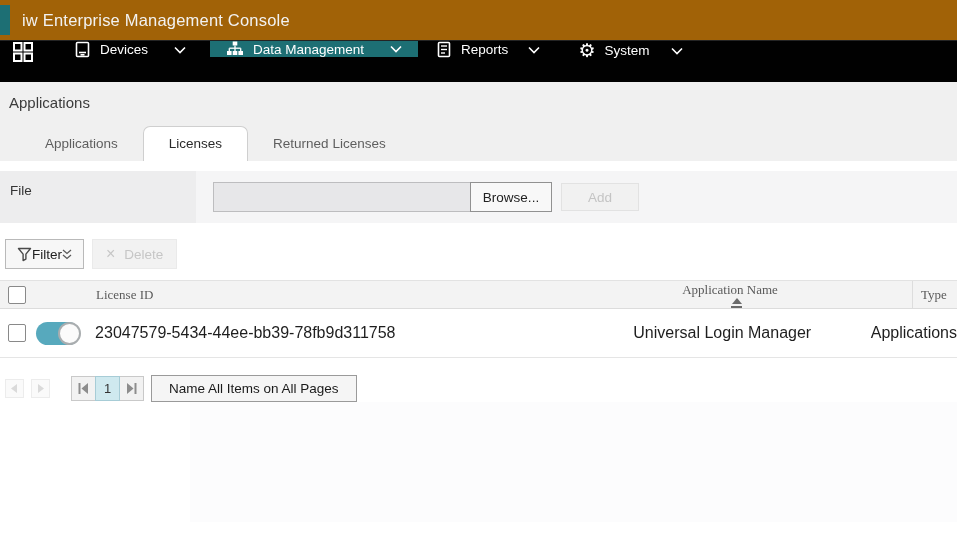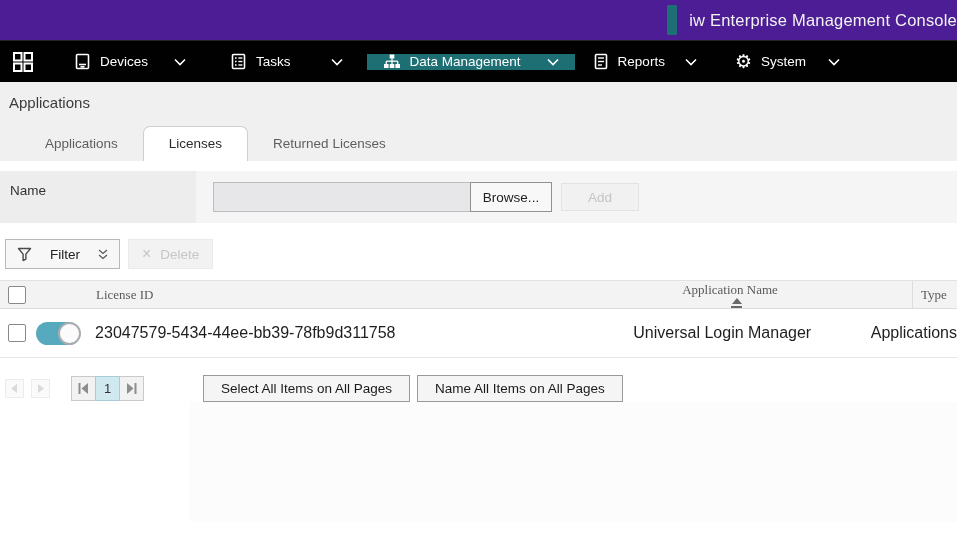--- a/index.html
+++ b/index.html
@@ -1,26 +1,26 @@
 <!DOCTYPE html>
 <html><head>
 <meta charset="utf-8">
 <style>
   * { margin:0; padding:0; box-sizing:border-box; }
   html,body { width:957px; height:536px; overflow:hidden; background:#fff;
     font-family:"Liberation Sans","DejaVu Sans",sans-serif; }
 
   
-  .titlebar { height:40px; background:#4c1d95; display:flex; align-items:center;justify-content:flex-end; }
+  .titlebar { height:40px; background:#a16207; display:flex; align-items:center; }
   .logo-mark { width:10px; height:30px; background:#1d6f74; margin:0 12px 0 0; }
   .app-title { color:#f2f2f2; font-size:16.5px; letter-spacing:.2px; }
 
   
   .navbar { height:42px; background:#010101; border-top:1px solid #242424;
-    display:flex; align-items:center; color:#fff; font-size:13.5px; }
+    display:flex; align-items:flex-start; color:#fff; font-size:13.5px; }
   .nav-grid-btn { width:46px; display:flex; align-items:center; justify-content:center; cursor:pointer; }
   .nav-item { display:flex; align-items:center; padding:0 14px; gap:9px; cursor:pointer; white-space:nowrap; }
   .nav-item .spacer { width:8px; }
   .nav-item.active { background:#1d6f74; padding:0 16px; margin-left:10px; margin-right:4px; }
   .nav-ico { display:flex; align-items:center; }
   .gear-glyph { font-family:"DejaVu Sans",sans-serif; font-size:19px; line-height:1; color:#fff; }
 
   
   .head { background:#f0f0f0; padding:12px 0 0 0; }
   .page-title { font-size:15px; color:#3c3c3c; margin:0 0 14px 9px; }
@@ -39,21 +39,21 @@
   .btn { display:inline-flex; align-items:center; justify-content:center; font-size:13.5px;
     cursor:pointer; user-select:none; }
   .browse-btn { width:82px; height:30px; margin-left:-1px; background:#f8f8f8;
     border:1px solid #919191; color:#222; }
   .add-btn { width:78px; height:28px; margin-left:9px; background:#f1f1f1;
     border:1px solid #e2e2e2; color:#c4c4c4; cursor:default; }
 
   
   .toolbar { display:flex; margin:16px 0 0 5px; }
   .filter-btn { height:30px; padding:0 11px; background:#f7f7f7; border:1px solid #b9b9b9;
-    color:#222; gap:18px; }
+    color:#222; gap:0; }
   .delete-btn { height:30px; padding:0 13px; margin-left:8px; background:#f2f2f2;
     border:1px solid #eaeaea; color:#c6c6c6; gap:9px; cursor:default; }
   .x-glyph { font-size:16px; line-height:1; }
 
   
   .table { margin-top:11px; width:100%; }
   .thead { height:29px; background:#f3f3f3; border-top:1px solid #e2e2e2; border-bottom:1px solid #dcdcdc;
     display:flex; align-items:center; font-size:13px; color:#5a5a5a;font-family:Liberation Serif, serif; }
   .trow { height:49px; background:#fff; border-bottom:1px solid #e5e5e5;
     display:flex; align-items:center; font-size:16px; color:#1e1e1e; }
@@ -124,44 +124,20 @@
     </span>
     <span>Devices</span>
     <span class="spacer"></span>
     <span class="nav-ico">
       <svg width="12" height="8" viewBox="0 0 12 8">
           <polyline points="1,1.5 6,6.5 11,1.5" fill="none" stroke="#fff" stroke-width="1.6"></polyline>
         </svg>
     </span>
   </div>
 
-  <div class="nav-item" style="margin-left:16px">
-    <span class="nav-ico">
-      <svg width="17" height="17" viewBox="0 0 17 17">
-          <g fill="none" stroke="#fff" stroke-width="1.6">
-        <rect x="2.5" y="1.5" width="12" height="14" rx="1"></rect>
-          </g>
-        <g stroke="#fff" stroke-width="1.4">
-        <line x1="5" y1="5" x2="6.6" y2="5"></line>
-            <line x1="8.4" y1="5" x2="12.4" y2="5"></line>
-        <line x1="5" y1="8.5" x2="6.6" y2="8.5"></line>
-            <line x1="8.4" y1="8.5" x2="12.4" y2="8.5"></line>
-        <line x1="5" y1="12" x2="6.6" y2="12"></line>
-            <line x1="8.4" y1="12" x2="12.4" y2="12"></line>
-      </g>
-        </svg>
-    </span>
-    <span>Tasks</span>
-    <span class="spacer" style="width:22px"></span>
-    <span class="nav-ico">
-      <svg width="12" height="8" viewBox="0 0 12 8">
-          <polyline points="1,1.5 6,6.5 11,1.5" fill="none" stroke="#fff" stroke-width="1.6"></polyline>
-        </svg>
-    </span>
-  </div>
 
   <div class="nav-item active">
     <span class="nav-ico">
       <svg width="18" height="16" viewBox="0 0 18 16">
           <g fill="#fff">
         <rect x="6.7" y="0.5" width="4.6" height="4"></rect>
         <rect x="1" y="10" width="4.6" height="4"></rect>
             <rect x="6.7" y="10" width="4.6" height="4"></rect>
             <rect x="12.4" y="10" width="4.6" height="4"></rect>
       </g>
@@ -221,21 +197,21 @@
   <div class="page-title">Applications</div>
   <div class="tabs">
     <div class="tab">Applications</div>
     <div class="tab active">Licenses</div>
     <div class="tab">Returned Licenses</div>
   </div>
 </div>
 <div class="white-gap"></div>
 
 <div class="file-section">
-  <div class="file-label-cell">Name</div>
+  <div class="file-label-cell">File</div>
   <div class="file-controls">
     <input class="file-input" type="text" value="" style="">
     <div class="btn browse-btn">Browse...</div>
     <div class="btn add-btn">Add</div>
   </div>
 </div>
 
 <div class="toolbar">
   <div class="btn filter-btn">
     <span style="display:flex">
@@ -310,20 +286,19 @@
         </svg>
     </div>
     <div class="pg-sq pg-page">1</div>
     <div class="pg-sq">
       <svg width="13" height="13" viewBox="0 0 13 13">
           <rect x="9.5" y="1" width="2" height="11" fill="#8d8d8d"></rect>
         <polygon points="2,1 2,12 8.5,6.5" fill="#8d8d8d"></polygon>
         </svg>
     </div>
   </div>
-  <div class="btn bulk-btn select-all">Select All Items on All Pages</div>
   <div class="btn bulk-btn clear-all">Name All Items on All Pages</div>
 </div>
 
 <div class="footer-area">
   <div class="footer-left"></div>
   <div class="footer-right"></div>
 </div>
 
 </body></html>

